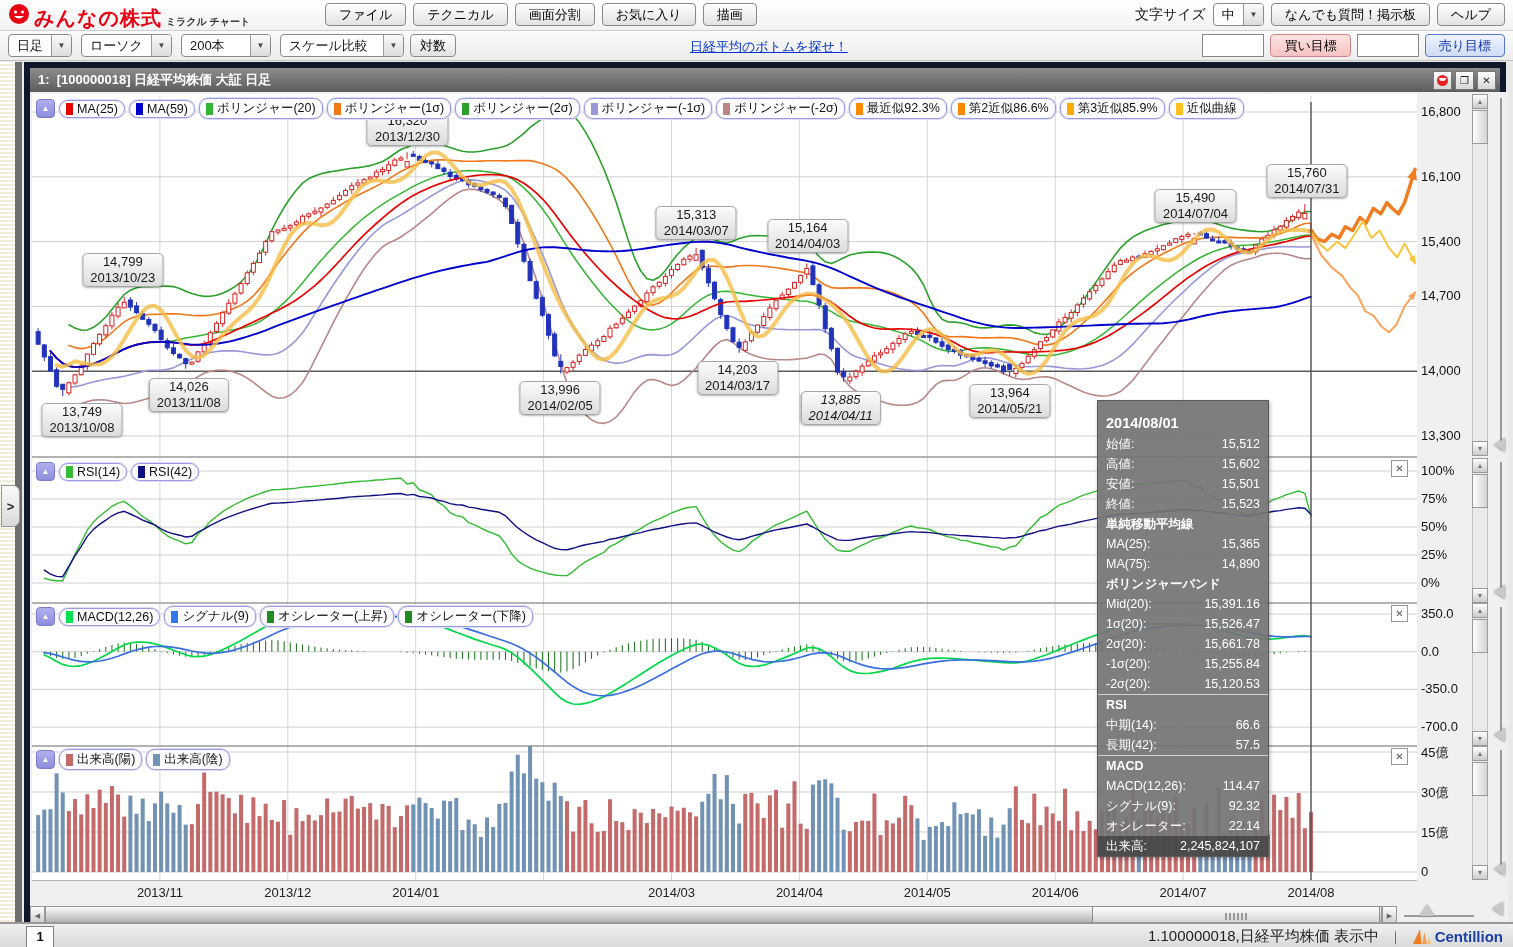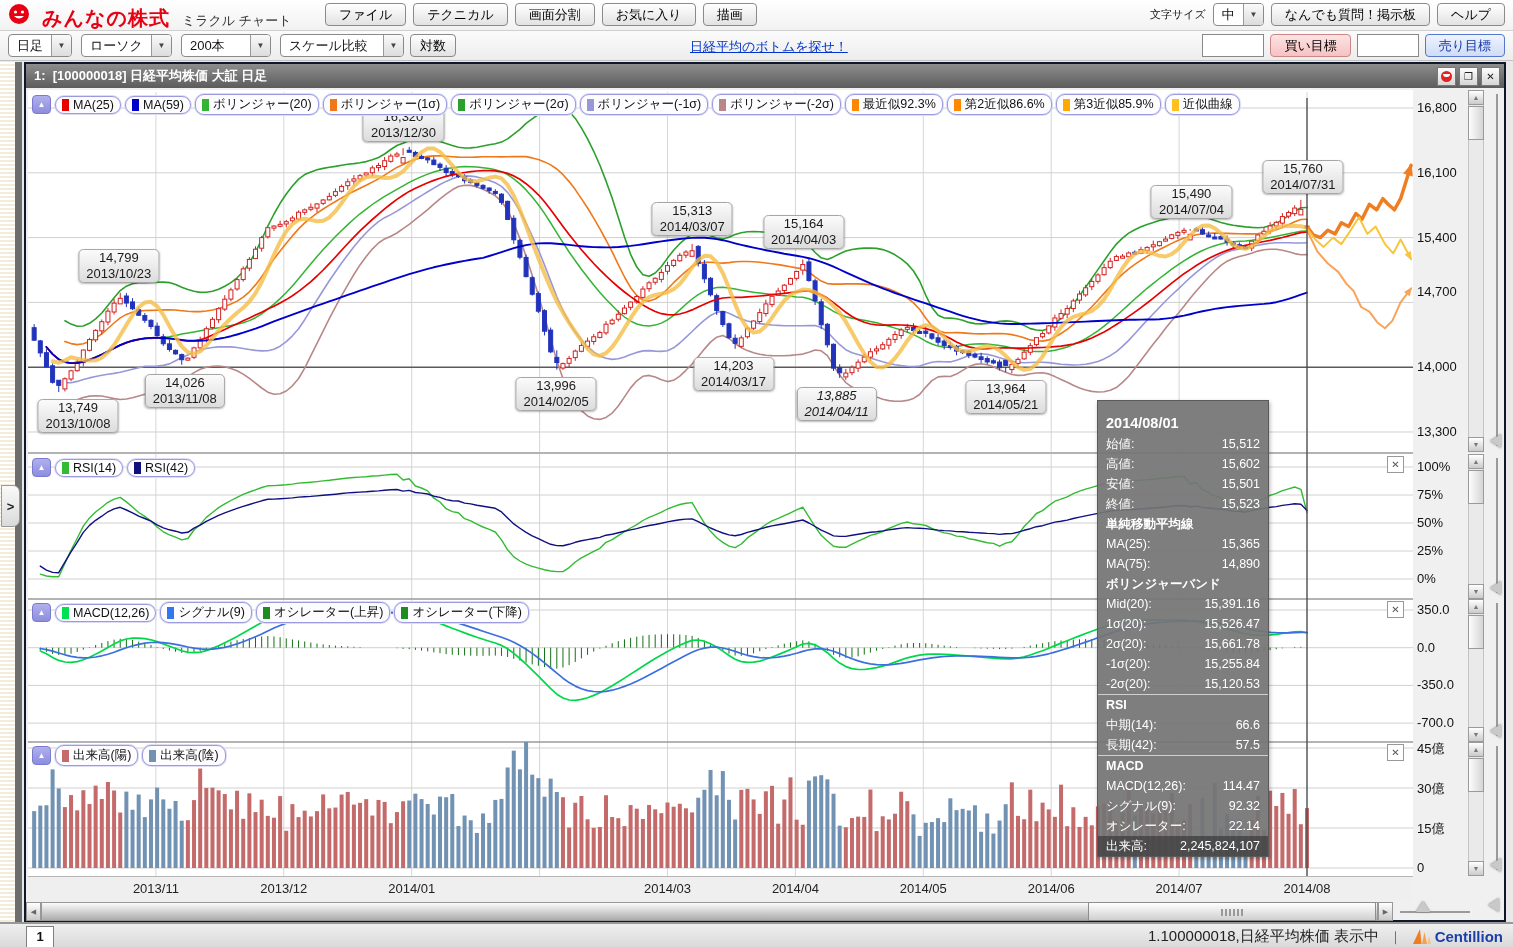--- a/index.html
+++ b/index.html
@@ -1,47 +1,47 @@
 <!DOCTYPE html>
 <html><head>
 <meta charset="utf-8">
 <style>
   html,body{margin:0;padding:0;background:#dcdcdc;}
   #app{position:relative;width:1513px;height:947px;background:#e9e9e9;overflow:hidden;
        font-family:"Liberation Sans","DejaVu Sans",sans-serif;font-size:13px;color:#111;}
   
   .row1{position:absolute;left:0;top:0;width:1513px;height:30px;background:linear-gradient(#ffffff,#f2f2f2);border-bottom:1px solid #cfcfcf;}
-  .logo-wrap{position:absolute;left:8px;top:3px;display:flex;align-items:baseline;gap:12px;}
+  .logo-wrap{position:absolute;left:8px;top:3px;display:flex;align-items:baseline;gap:4px;}
   .logo-main{color:#e60012;font-weight:bold;font-size:20px;letter-spacing:1px;}
-  .logo-sub{color:#333;font-weight:normal;font-size:13px;}
+  .logo-sub{color:#333;font-weight:bold;font-size:10px;}
   .menu-btns{position:absolute;left:325px;top:3px;display:flex;gap:7px;}
   .btn{font-family:inherit;font-size:13px;padding:2px 13px;background:linear-gradient(#ffffff,#e2e2e2);
        border:1px solid #8a8a8a;border-radius:4px;color:#000;cursor:pointer;height:23px;box-sizing:border-box;}
   .row1-right{position:absolute;right:8px;top:3px;display:flex;align-items:center;gap:7px;}
-  .fs-label{font-size:11px;}
+  .fs-label{font-size:14px;}
   .sel{display:inline-flex;align-items:center;border:1px solid #8a8a8a;border-radius:4px;background:#fff;height:23px;box-sizing:border-box;cursor:pointer;}
   .sel-text{padding:0 8px;font-size:13px;white-space:nowrap;}
   .sel-arrow{width:19px;align-self:stretch;display:flex;align-items:center;justify-content:center;
              font-size:8px;color:#444;background:linear-gradient(#fafafa,#dcdcdc);border-left:1px solid #999;border-radius:0 3px 3px 0;}
   .row2{position:absolute;left:0;top:31px;width:1513px;height:29px;background:linear-gradient(#fbfbfb,#ededed);border-bottom:1px solid #c2c2c2;}
   #toolbar-selects{position:absolute;left:8px;top:3px;display:flex;gap:9px;}
   #log-btn{position:absolute;left:410px;top:3px;padding:2px 9px;}
   .camp-link{position:absolute;left:690px;top:7px;color:#0033cc;text-decoration:underline;font-size:13px;}
   .row2-right{position:absolute;right:8px;top:3px;display:flex;align-items:center;gap:6px;}
   .tgt-input{width:56px;height:19px;border:1px solid #888;background:#fff;font-family:inherit;}
   .btn.buy{background:linear-gradient(#fde3e3,#f6c2c2);border-color:#cc8888;}
   .btn.sell{background:linear-gradient(#eef3ff,#cfdcf5);border-color:#5577cc;color:#1133aa;}
   
   .left-strip{position:absolute;left:0;top:62px;width:15px;height:860px;
               background:repeating-linear-gradient(0deg,#f3ecda 0 2px,#ffffff 2px 4px);border-right:7px solid #6e6e6e;}
   .expand-btn{position:absolute;left:1px;top:423px;width:17px;height:40px;background:linear-gradient(#fafafa,#dadada);
               border:1px solid #999;border-radius:0 7px 7px 0;font-weight:bold;font-size:13px;color:#222;
               display:flex;align-items:center;justify-content:center;cursor:pointer;z-index:5;}
   
-  .chart-window{position:absolute;left:24px;top:62px;width:1482px;height:860px;border:2px solid #0f172a;box-sizing:border-box;background:#f0f0f0;}
+  .chart-window{position:absolute;left:24px;top:62px;width:1482px;height:860px;border:6px solid #0f172a;box-sizing:border-box;background:#f0f0f0;}
   .titlebar{height:24px;background:linear-gradient(#8d8d8d,#5c5c5c);color:#fff;font-weight:bold;font-size:13px;
             display:flex;align-items:center;padding:0 4px 0 8px;}
   .tb-title{flex:1;white-space:pre;}
   .tb-icons{display:flex;gap:3px;}
   .tb-ic{width:17px;height:17px;background:linear-gradient(#fefefe,#d6d6d6);border:1px solid #777;
          display:inline-flex;align-items:center;justify-content:center;font-size:10px;color:#222;cursor:pointer;}
   .mini-face{width:11px;height:11px;border-radius:50%;background:#e62020;display:inline-block;position:relative;}
   .mini-face:after{content:"";position:absolute;left:2px;top:3px;width:7px;height:3px;border-radius:0 0 4px 4px;background:#fff;}
   .win-content{position:relative;width:1478px;height:832px;background:#f0f0f0;}
   #chart{position:absolute;left:2px;top:2px;background:#ffffff;}

